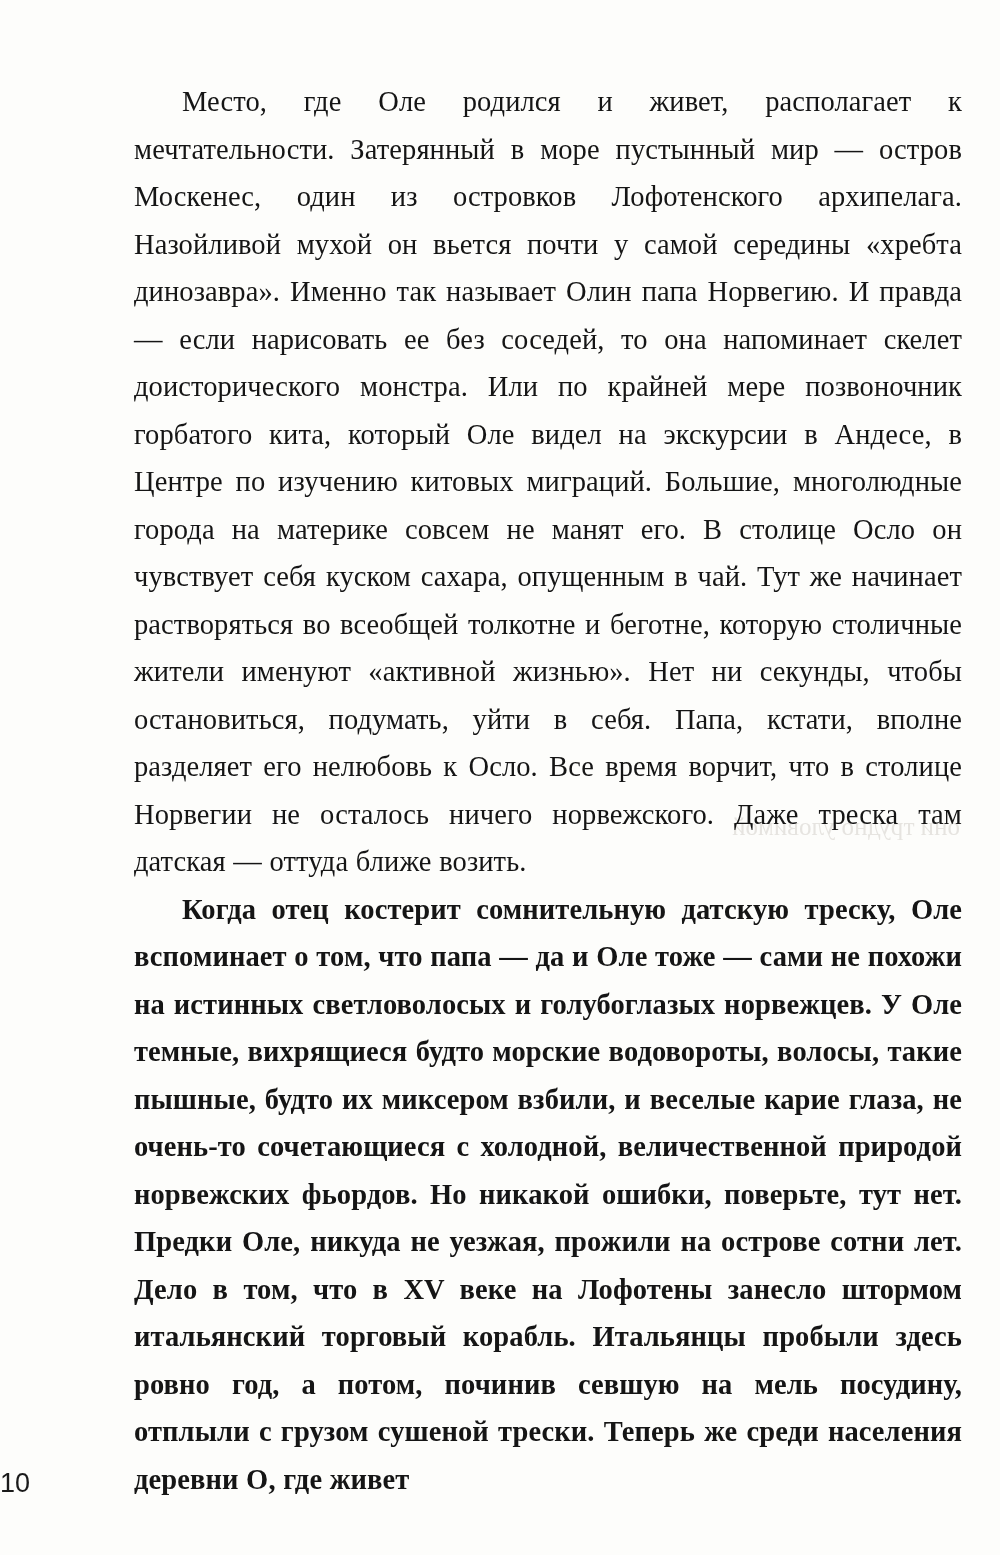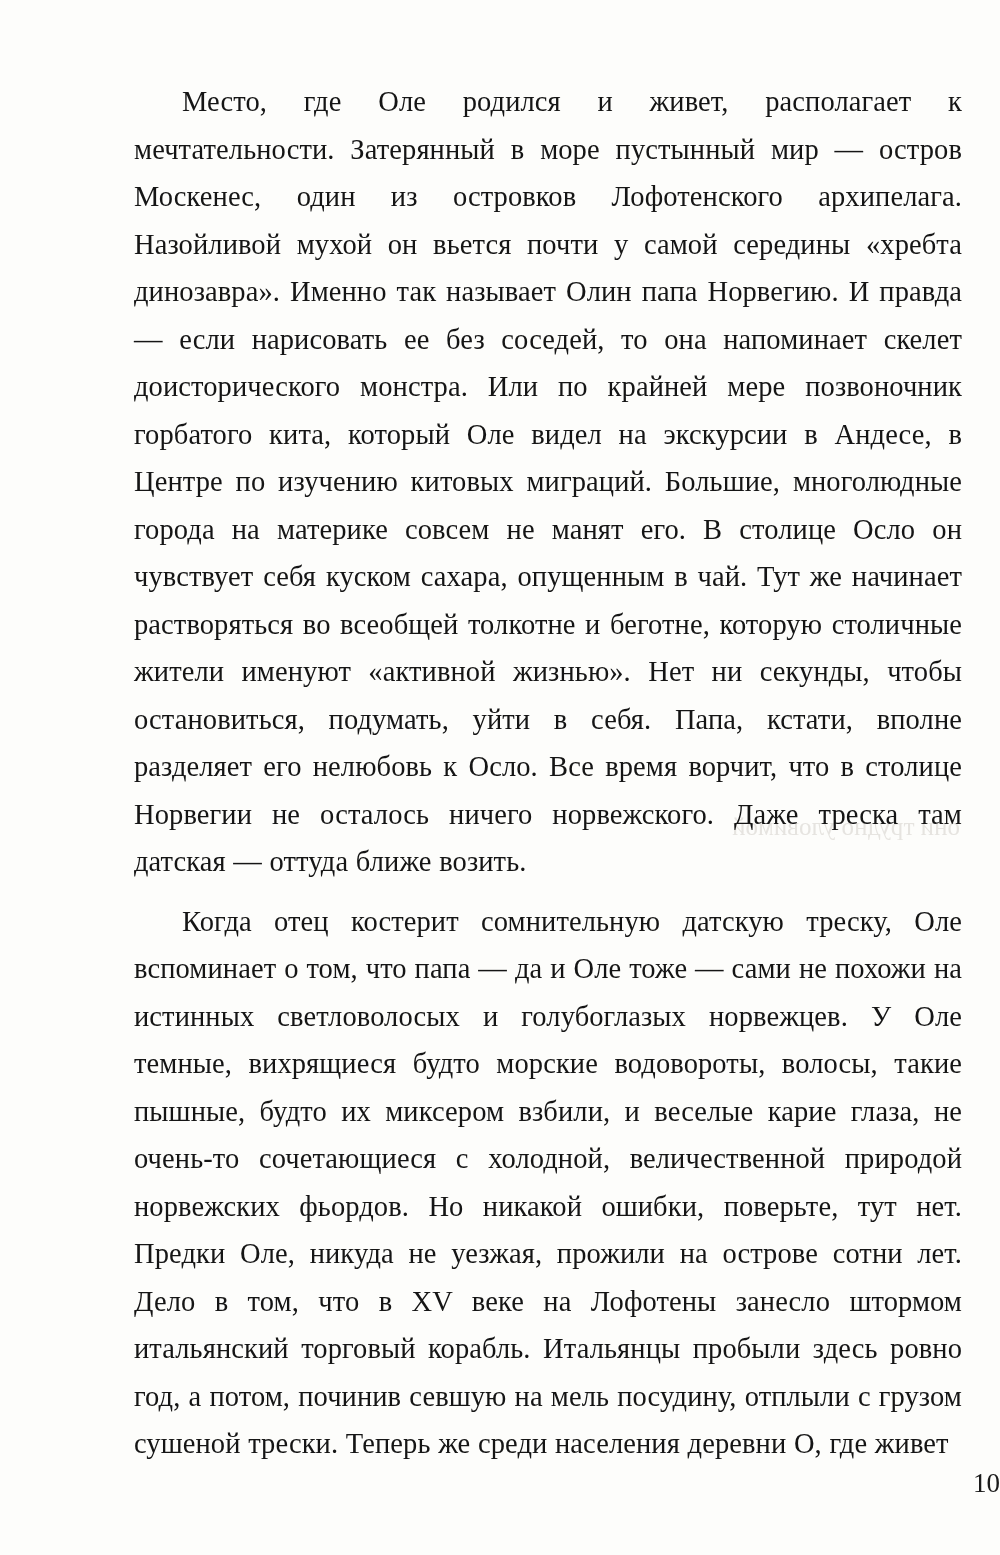--- a/index.html
+++ b/index.html
@@ -33,33 +33,33 @@
     font-size: 28.5px;
     line-height: 47.5px;
     text-align: justify;
     text-indent: 48px;
     letter-spacing: 0.1px;
     word-spacing: 0.4px;
     hyphens: manual;
     -webkit-hyphens: manual;
   }
   .para + .para {
-    margin-top: 12px;
+    margin-top: 0;
+    font-weight: bold;
   }
   .folio {
     position: absolute;
     left: 0;
     right: 0;
     top: 1468px;
-    text-align: right;
+    text-align: left;
     font-size: 27px;
     line-height: 30px;
     color: #1a1a1a;
-    font-family: Liberation Serif, serif;
-    padding-left: 10px;
+    font-family: Liberation Sans, sans-serif;
   }
   
   .showthrough {
     position: absolute;
     left: 560px;
     top: 812px;
     width: 400px;
     font-size: 25px;
     line-height: 30px;
     color: #e6e4e0;

